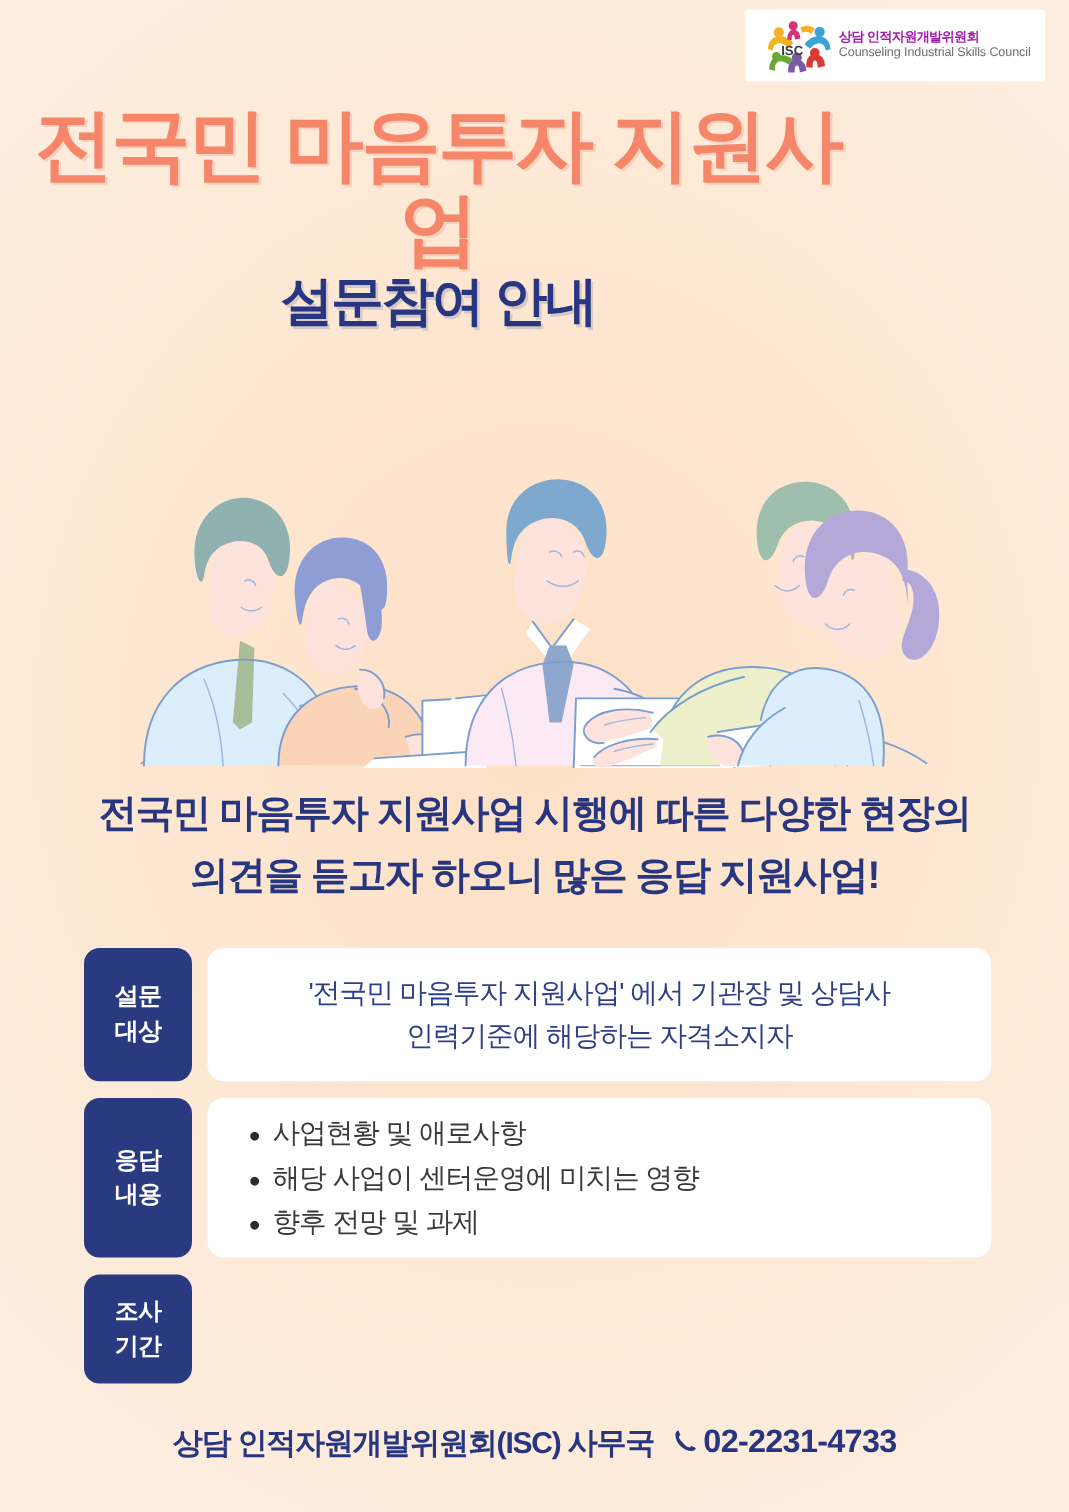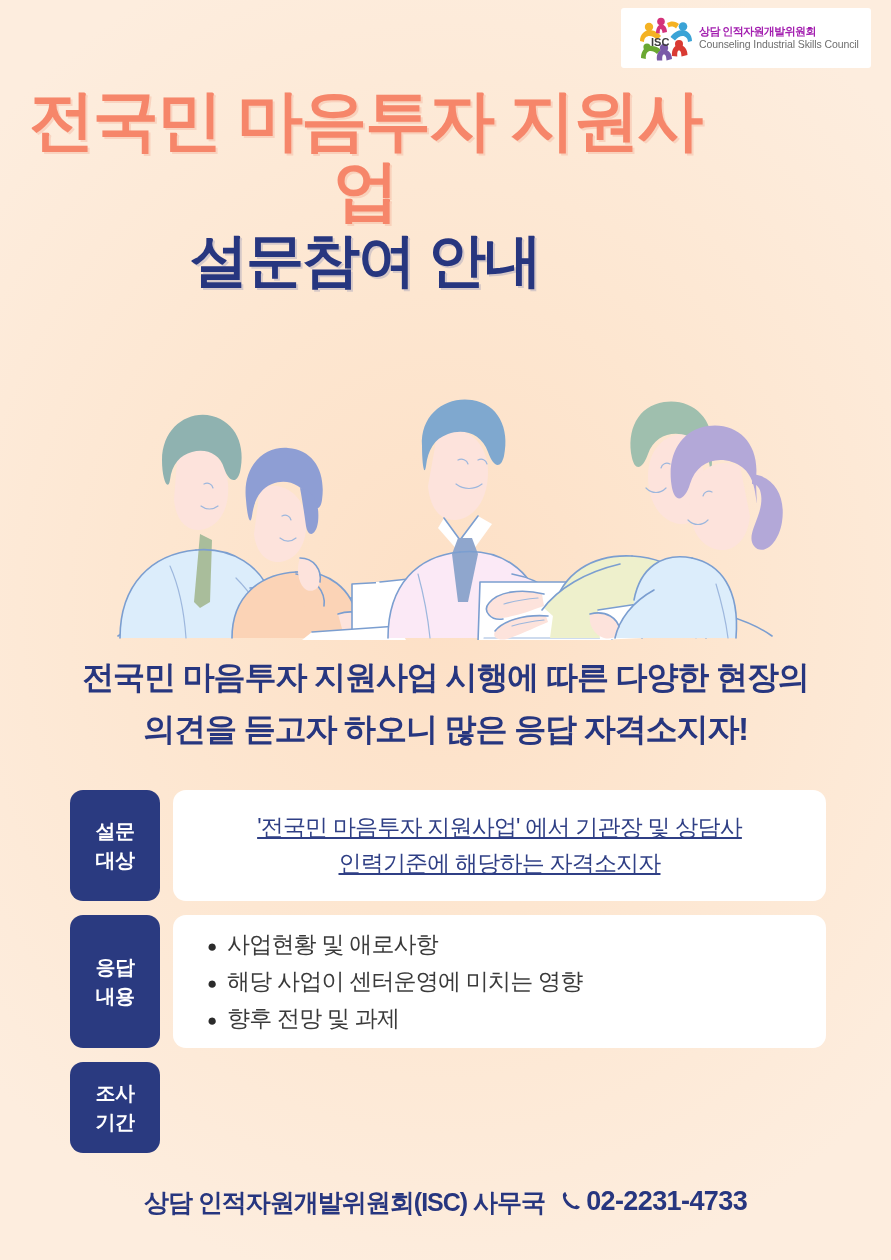--- a/index.html
+++ b/index.html
@@ -79,21 +79,21 @@
   .t-line2 {
     font-size: 58px;
     font-weight: bold;
     color: #27367f;
     letter-spacing: -2px;
     line-height: 1.18;
     margin-top: 6px;
     text-shadow: 2px 2px 0 rgba(60,80,160,0.20);
   }
   .t-line3 {
-    font-size: 58px;
+    font-size: 44px;
     font-weight: bold;
     color: #27367f;
     letter-spacing: -2px;
     line-height: 1.18;
     text-shadow: 2px 2px 0 rgba(60,80,160,0.20);
   }
 
   
   .illus {
     position: absolute;
@@ -157,21 +157,20 @@
   }
   .row-body.centered {
     align-items: center;
     text-align: center;
   }
   .body-line {
     font-size: 23px;
     color: #2f3f85;
     letter-spacing: -0.8px;
     line-height: 1.55;
-    text-decoration: underline;
   }
   .bullets {
     padding: 6px 0 6px 34px;
   }
   .bullet {
     display: flex;
     align-items: baseline;
     font-size: 23px;
     color: #3a3a3a;
     letter-spacing: -0.8px;
@@ -383,21 +382,21 @@
       <path class="ln" d="M636 250 C640 200 620 176 592 170"></path>
       <path class="ln" d="M592 170 C562 164 540 180 534 212"></path>
       <path class="lnT" d="M616 196 C622 216 626 234 628 250"></path>
       <path class="shirtB" d="M552 202 C532 214 520 232 516 250 L548 250 C552 232 556 214 560 206 Z"></path>
       <path class="ln" d="M554 202 C532 214 519 232 515 250"></path>
     </svg>
   </div>
 
   <div class="lead">
     <div>전국민 마음투자 지원사업 시행에 따른 다양한 현장의</div>
-    <div>의견을 듣고자 하오니 많은 응답 자격소지자!</div>
+    <div>의견을 듣고자 하오니 많은 응답 지원사업!</div>
   </div>
 
   <div class="rows">
 
     <div class="row row-1">
       <div class="row-label">
         <span>설문</span>
         <span>대상</span>
       </div>
       <div class="row-body centered">

